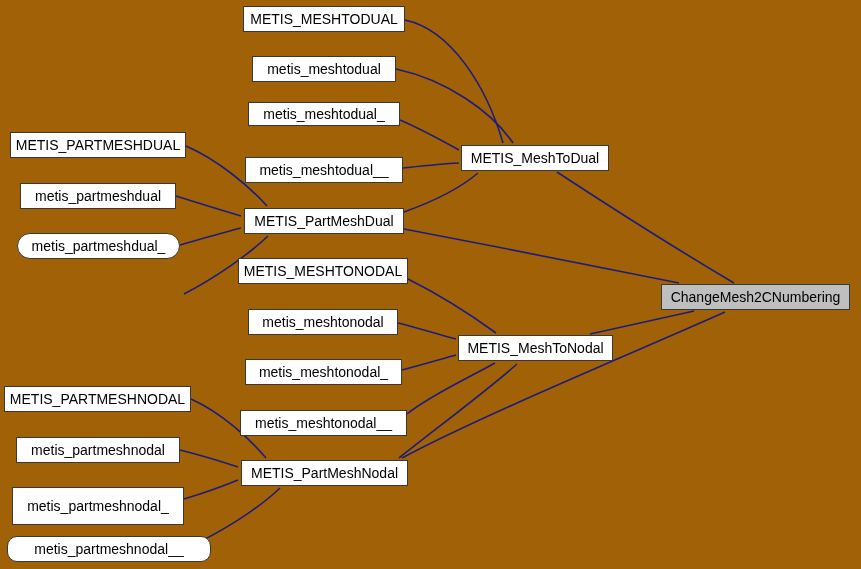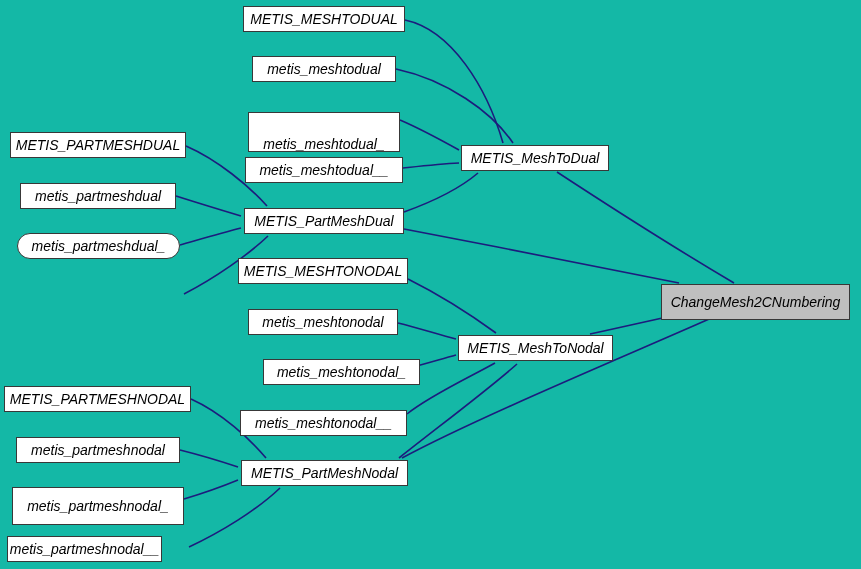--- a/index.html
+++ b/index.html
@@ -21,21 +21,21 @@
     font-size:14px;line-height:1;color:#000000;
     white-space:nowrap;
     cursor:pointer;
     z-index:2;
   }
   .node.highlight{cursor:default;}
 </style>
 </head>
 <body>
 
-<div class="canvas" style="background: #14b8a6; font-style: italic;">
+<div class="canvas" style="background: #a16207;">
   <svg class="edge-layer" width="861" height="569" viewBox="0 0 861 569" xmlns="http://www.w3.org/2000/svg">
     <defs>
       <marker id="arrowhead" markerUnits="userSpaceOnUse" markerWidth="14" markerHeight="10" refX="13" refY="5" orient="auto">
         <path d="M0,0 L13,5 L0,10 Z" fill="#1c1c7d"></path>
       </marker>
     </defs>
     <g>
         <path d="M405,20 C452,30 487,88 503,143" stroke="#1c1c7d" marker-end="url(#arrowhead)"></path>
         <path d="M396,69 C447,80 492,112 513,143" stroke="#1c1c7d" marker-end="url(#arrowhead)"></path>
         <path d="M400,120 C421,129 441,140 459,150" stroke="#1c1c7d" marker-end="url(#arrowhead)"></path>
@@ -60,21 +60,21 @@
         <path d="M402,458 C480,416 640,350 725,312" stroke="#1c1c7d" marker-end="url(#arrowhead)"></path>
       </g>
   </svg>
 
 <div class="node" style="left: 243px; top: 6px; width: 162px; height: 26px; border-color: rgb(56, 56, 56); background: rgb(255, 255, 255); color: rgb(0, 0, 0);">
       <span>METIS_MESHTODUAL</span>
     </div>
     <div class="node" style="left: 252px; top: 56px; width: 144px; height: 26px; border-color: rgb(56, 56, 56); background: rgb(255, 255, 255); color: rgb(0, 0, 0);">
       <span>metis_meshtodual</span>
     </div>
-    <div class="node" style="left: 248px; top: 112px; width: 152px; height: 40px; border-color: rgb(56, 56, 56); background: rgb(255, 255, 255); color: rgb(0, 0, 0); align-items: flex-end;">
+    <div class="node" style="left: 248px; top: 102px; width: 152px; height: 24px; border-color: rgb(56, 56, 56); background: rgb(255, 255, 255); color: rgb(0, 0, 0);">
       <span>metis_meshtodual_</span>
     </div>
     <div class="node" style="left: 245px; top: 157px; width: 158px; height: 26px; border-color: rgb(56, 56, 56); background: rgb(255, 255, 255); color: rgb(0, 0, 0);">
       <span>metis_meshtodual__</span>
     </div>
     <div class="node" style="left: 461px; top: 145px; width: 148px; height: 26px; border-color: rgb(56, 56, 56); background: rgb(255, 255, 255); color: rgb(0, 0, 0);">
       <span>METIS_MeshToDual</span>
     </div>
     <div class="node" style="left: 10px; top: 132px; width: 176px; height: 26px; border-color: rgb(56, 56, 56); background: rgb(255, 255, 255); color: rgb(0, 0, 0);">
       <span>METIS_PARTMESHDUAL</span>
@@ -87,40 +87,40 @@
     </div>
     <div class="node" style="left: 244px; top: 208px; width: 160px; height: 26px; border-color: rgb(56, 56, 56); background: rgb(255, 255, 255); color: rgb(0, 0, 0);">
       <span>METIS_PartMeshDual</span>
     </div>
     <div class="node" style="left: 238px; top: 258px; width: 170px; height: 26px; border-color: rgb(56, 56, 56); background: rgb(255, 255, 255); color: rgb(0, 0, 0);">
       <span>METIS_MESHTONODAL</span>
     </div>
     <div class="node" style="left: 248px; top: 309px; width: 150px; height: 26px; border-color: rgb(56, 56, 56); background: rgb(255, 255, 255); color: rgb(0, 0, 0);">
       <span>metis_meshtonodal</span>
     </div>
-    <div class="node" style="left: 245px; top: 359px; width: 157px; height: 26px; border-color: rgb(56, 56, 56); background: rgb(255, 255, 255); color: rgb(0, 0, 0); margin-left: 18px;">
+    <div class="node" style="left: 245px; top: 359px; width: 157px; height: 26px; border-color: rgb(56, 56, 56); background: rgb(255, 255, 255); color: rgb(0, 0, 0);">
       <span>metis_meshtonodal_</span>
     </div>
     <div class="node" style="left: 240px; top: 410px; width: 167px; height: 26px; border-color: rgb(56, 56, 56); background: rgb(255, 255, 255); color: rgb(0, 0, 0);">
       <span>metis_meshtonodal__</span>
     </div>
     <div class="node" style="left: 458px; top: 335px; width: 155px; height: 26px; border-color: rgb(56, 56, 56); background: rgb(255, 255, 255); color: rgb(0, 0, 0);">
       <span>METIS_MeshToNodal</span>
     </div>
     <div class="node" style="left: 4px; top: 386px; width: 187px; height: 26px; border-color: rgb(56, 56, 56); background: rgb(255, 255, 255); color: rgb(0, 0, 0);">
       <span>METIS_PARTMESHNODAL</span>
     </div>
     <div class="node" style="left: 16px; top: 437px; width: 164px; height: 26px; border-color: rgb(56, 56, 56); background: rgb(255, 255, 255); color: rgb(0, 0, 0);">
       <span>metis_partmeshnodal</span>
     </div>
     <div class="node" style="left: 12px; top: 487px; width: 172px; height: 38px; border-color: rgb(56, 56, 56); background: rgb(255, 255, 255); color: rgb(0, 0, 0);">
       <span>metis_partmeshnodal_</span>
     </div>
-    <div class="node" style="left: 7px; top: 536px; width: 155px; height: 26px; border-color: rgb(56, 56, 56); background: rgb(255, 255, 255); color: rgb(0, 0, 0);">
+    <div class="node" style="left: 7px; top: 536px; width: 204px; height: 26px; border-color: rgb(56, 56, 56); background: rgb(255, 255, 255); color: rgb(0, 0, 0); border-radius: 10px;">
       <span>metis_partmeshnodal__</span>
     </div>
     <div class="node" style="left: 241px; top: 460px; width: 167px; height: 26px; border-color: rgb(56, 56, 56); background: rgb(255, 255, 255); color: rgb(0, 0, 0);">
       <span>METIS_PartMeshNodal</span>
     </div>
-    <div class="node highlight" style="left: 661px; top: 284px; width: 189px; height: 36px; border-color: rgb(56, 56, 56); background: rgb(191, 191, 191); color: rgb(0, 0, 0); text-align: right;">
+    <div class="node highlight" style="left: 661px; top: 284px; width: 189px; height: 26px; border-color: rgb(56, 56, 56); background: rgb(191, 191, 191); color: rgb(0, 0, 0); text-align: right;">
       <span>ChangeMesh2CNumbering</span>
     </div>
   </div>
 
 </body></html>

